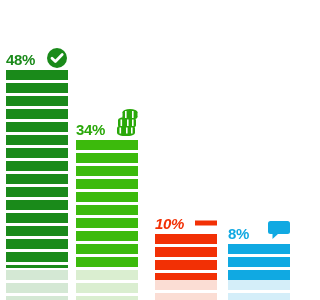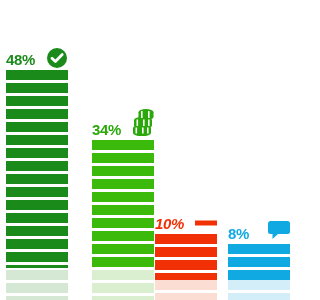--- a/index.html
+++ b/index.html
@@ -96,21 +96,21 @@
         <div class="seg" style="position: absolute; top: 182px; height: 10px; background: rgb(26, 138, 26);"></div>
         <div class="seg" style="position: absolute; top: 195px; height: 3px; background: rgb(26, 138, 26);"></div>
       </div>
     <div class="ghost-stack" style="top:222px; height:30px;">
         <div class="seg" style="position: absolute; top: 0px; height: 10px; background: rgb(212, 232, 212);"></div>
         <div class="seg" style="position: absolute; top: 13px; height: 10px; background: rgb(212, 232, 212);"></div>
         <div class="seg" style="position: absolute; top: 26px; height: 4px; background: rgb(212, 232, 212);"></div>
       </div>
   </div>
 
-  <div class="bar-column" style="left:92px; height:182px;">
+  <div class="bar-column" style="left:76px; height:182px;">
     <div class="bar-header" style="top:0px;">
       <span class="bar-label" style="color:#2aa80a;">34%</span>
     </div>
     <span class="bar-icon" style="left:38px; top:-10px;">
       <svg width="26" height="28" viewBox="0 0 26 28" aria-hidden="true">
         <g fill="#2aa80a">
           <ellipse cx="16" cy="4" rx="7.5" ry="3"></ellipse>
           <rect x="8.5" y="4" width="15" height="5"></rect>
           <ellipse cx="16" cy="9" rx="7.5" ry="3"></ellipse>
           <ellipse cx="13" cy="12" rx="9" ry="3.2"></ellipse>

